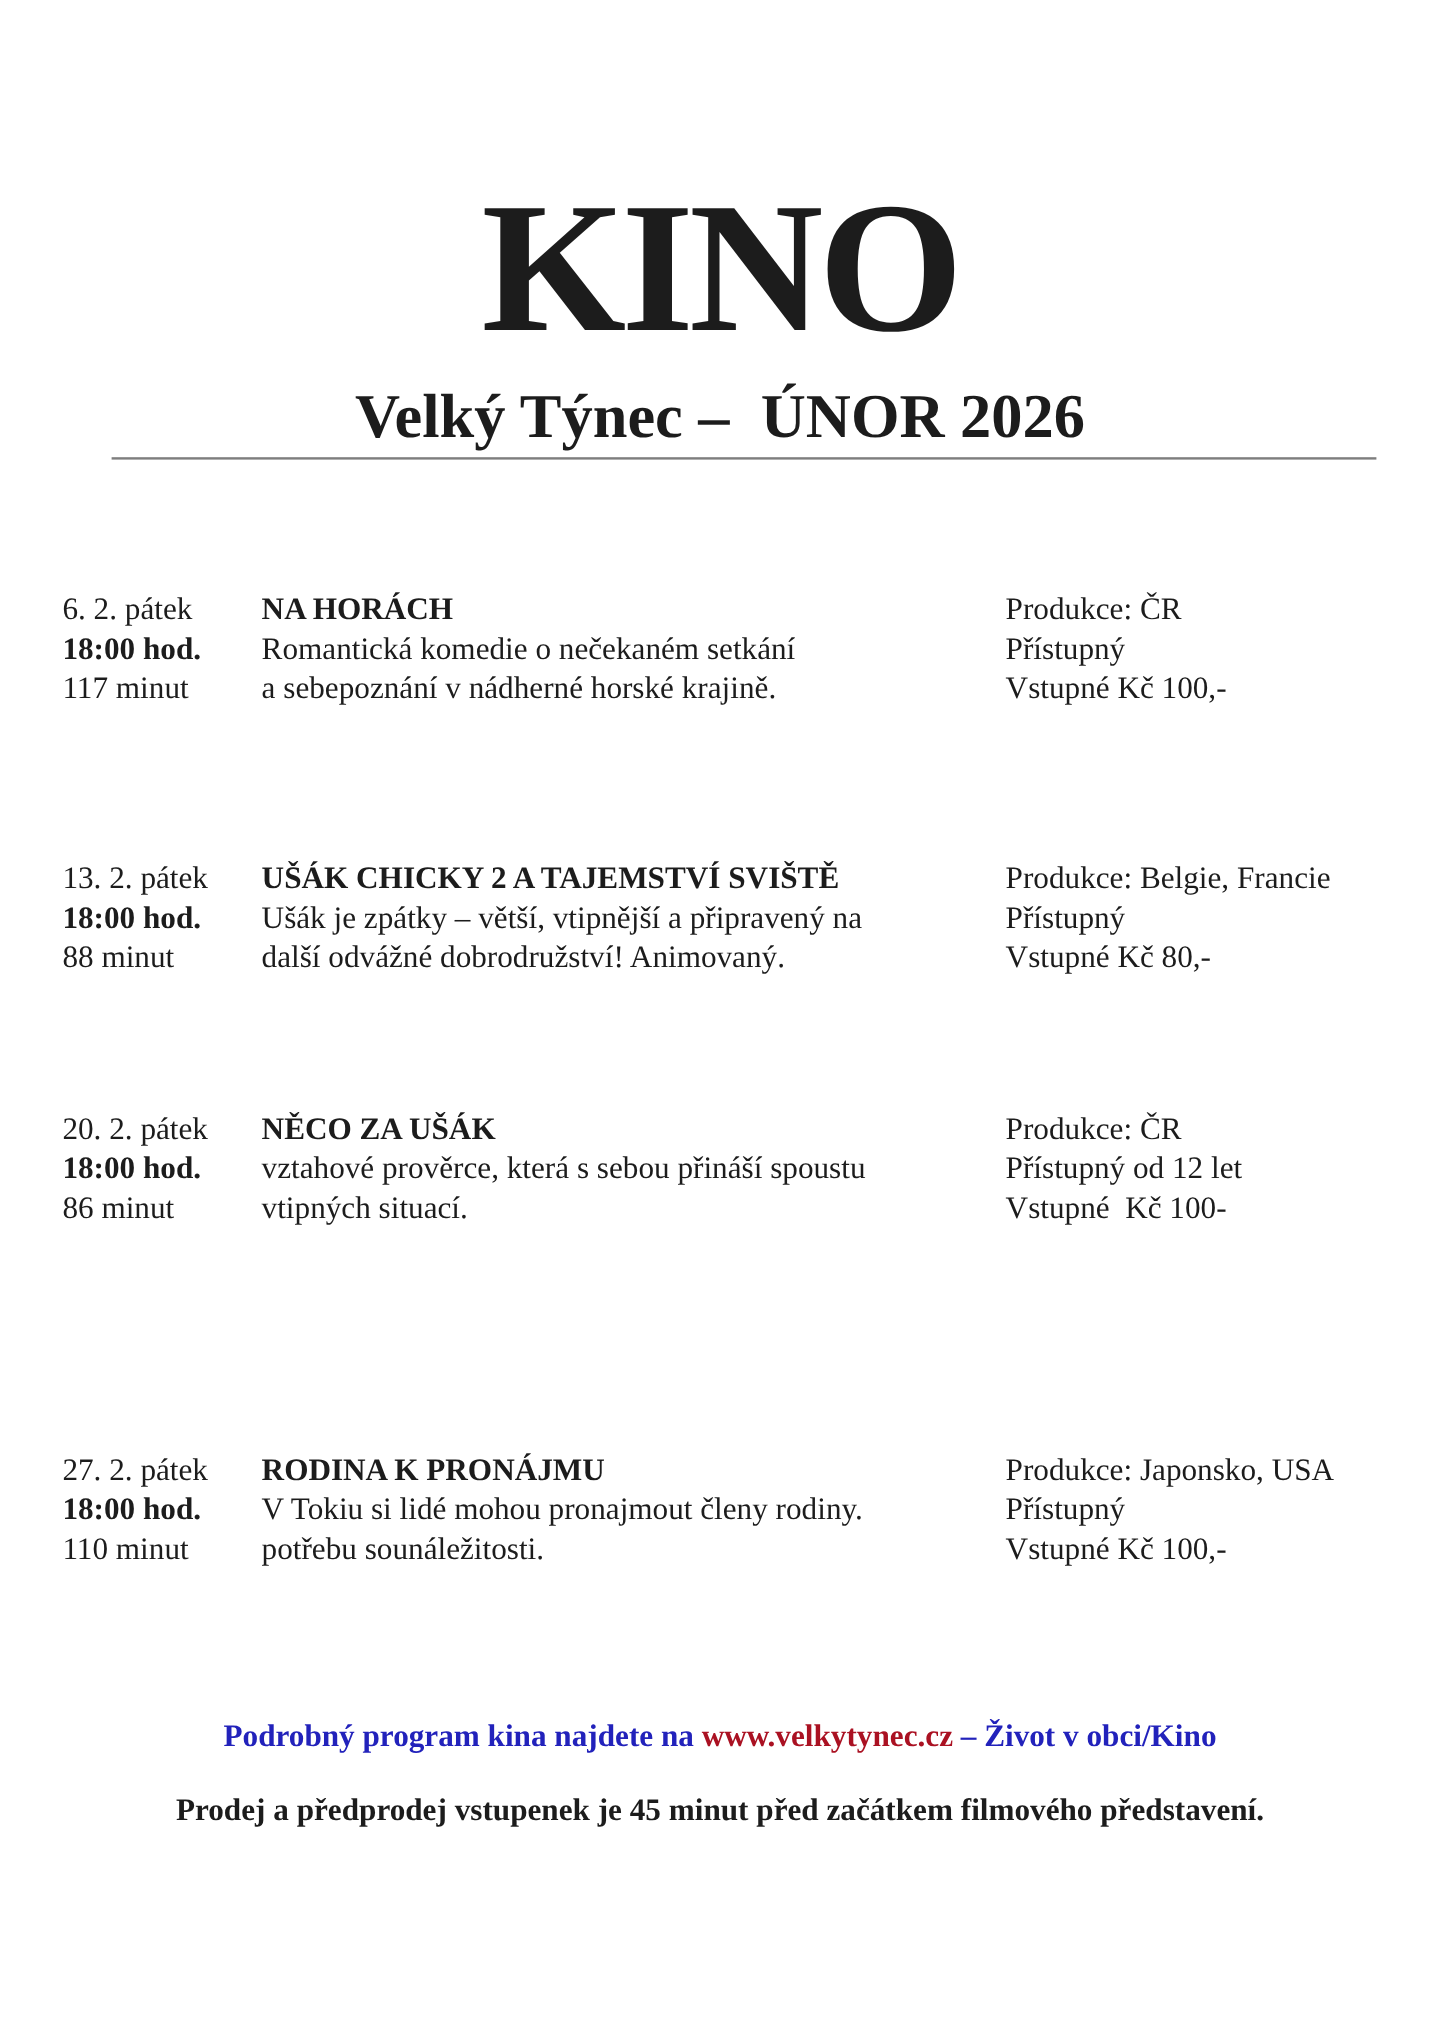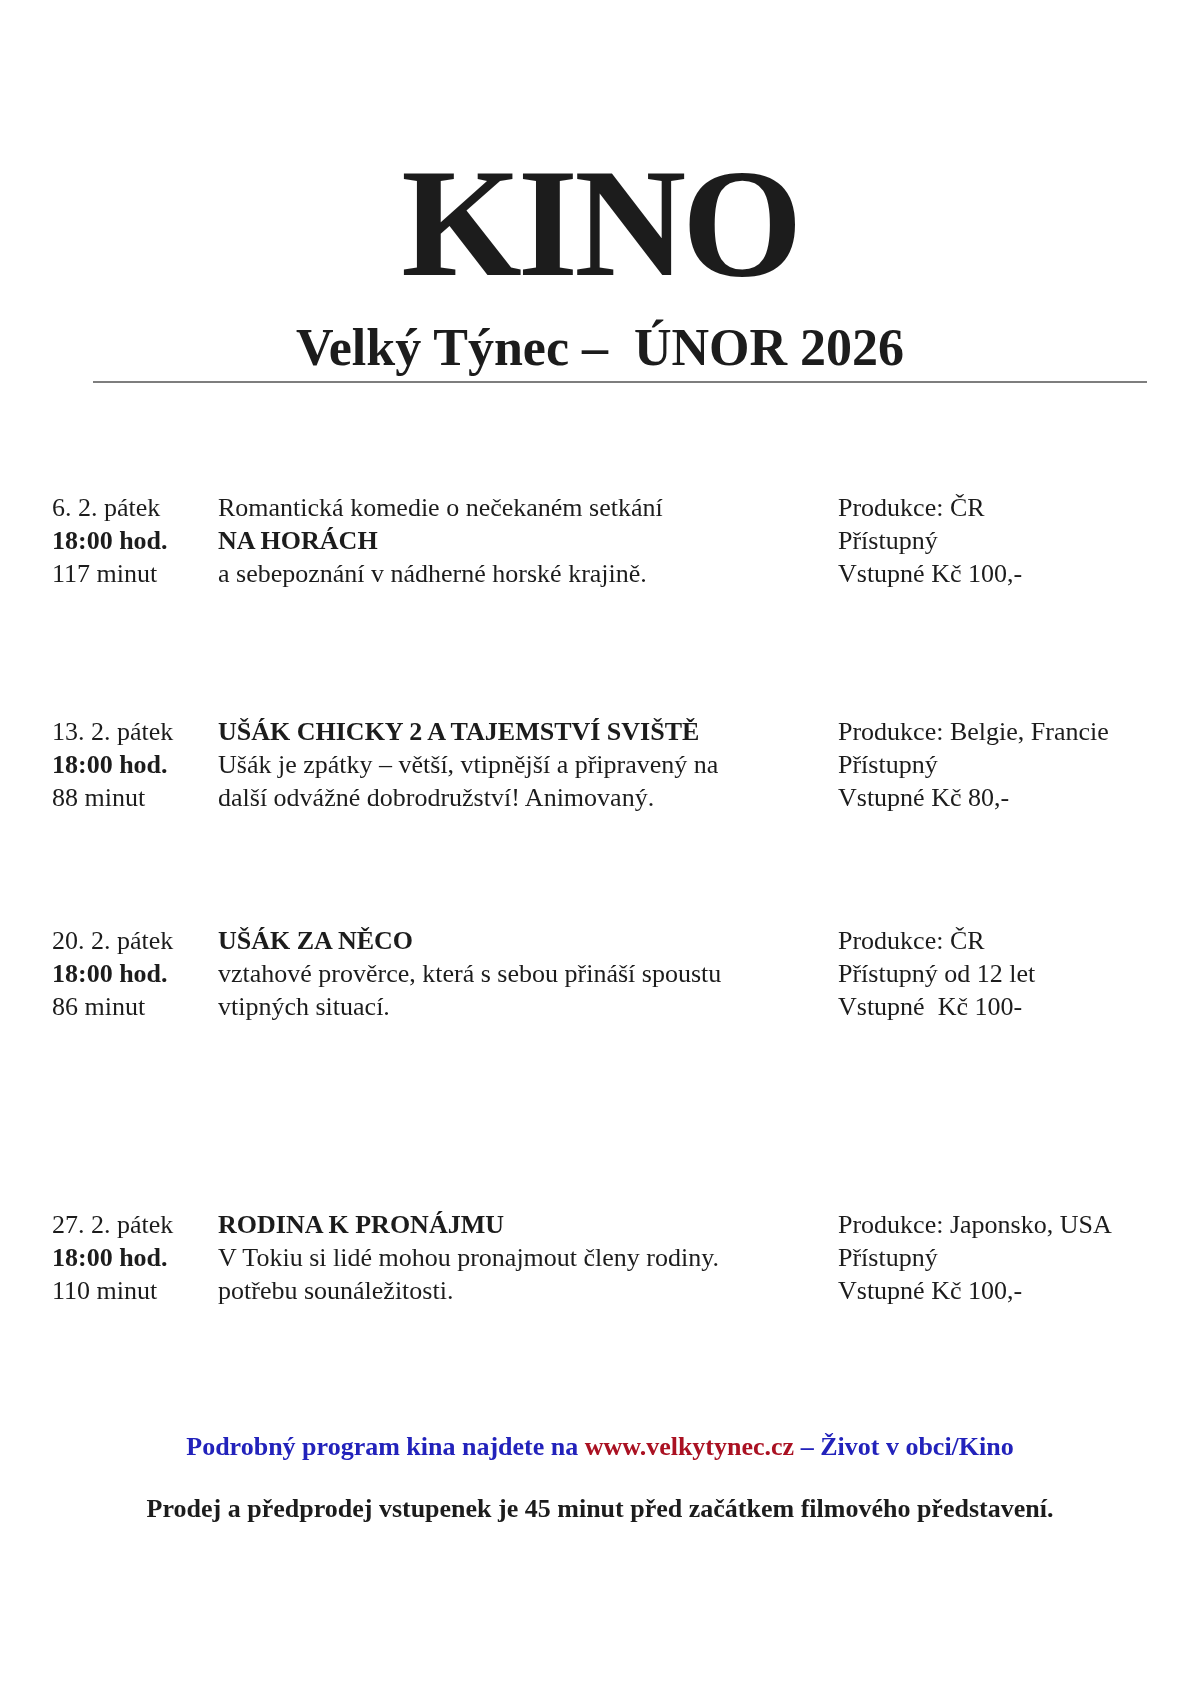--- a/index.html
+++ b/index.html
@@ -79,22 +79,22 @@
     <hr class="divider">
   </div>
 
   <div class="film" style="top:491px">
     <div class="col">
       <div class="line">6. 2. pátek</div>
       <div class="line bold">18:00 hod.</div>
       <div class="line">117 minut</div>
     </div>
     <div class="col">
+      <div class="line bold">NA HORÁCH</div>
       <div class="line">Romantická komedie o nečekaném setkání</div>
-      <div class="line bold">NA HORÁCH</div>
       <div class="line">a sebepoznání v nádherné horské krajině.</div>
     </div>
     <div class="col">
       <div class="line">Produkce: ČR</div>
       <div class="line">Přístupný</div>
       <div class="line">Vstupné Kč 100,-</div>
     </div>
   </div>
 
   <div class="film" style="top:715px">
@@ -115,21 +115,21 @@
     </div>
   </div>
 
   <div class="film" style="top:924px">
     <div class="col">
       <div class="line">20. 2. pátek</div>
       <div class="line bold">18:00 hod.</div>
       <div class="line">86 minut</div>
     </div>
     <div class="col">
-      <div class="line bold">UŠÁK ZA NĚCO</div>
+      <div class="line bold">NĚCO ZA UŠÁK</div>
       <div class="line">vztahové prověrce, která s sebou přináší spoustu</div>
       <div class="line">vtipných situací.</div>
     </div>
     <div class="col">
       <div class="line">Produkce: ČR</div>
       <div class="line">Přístupný od 12 let</div>
       <div class="line">Vstupné  Kč 100-</div>
     </div>
   </div>
 

